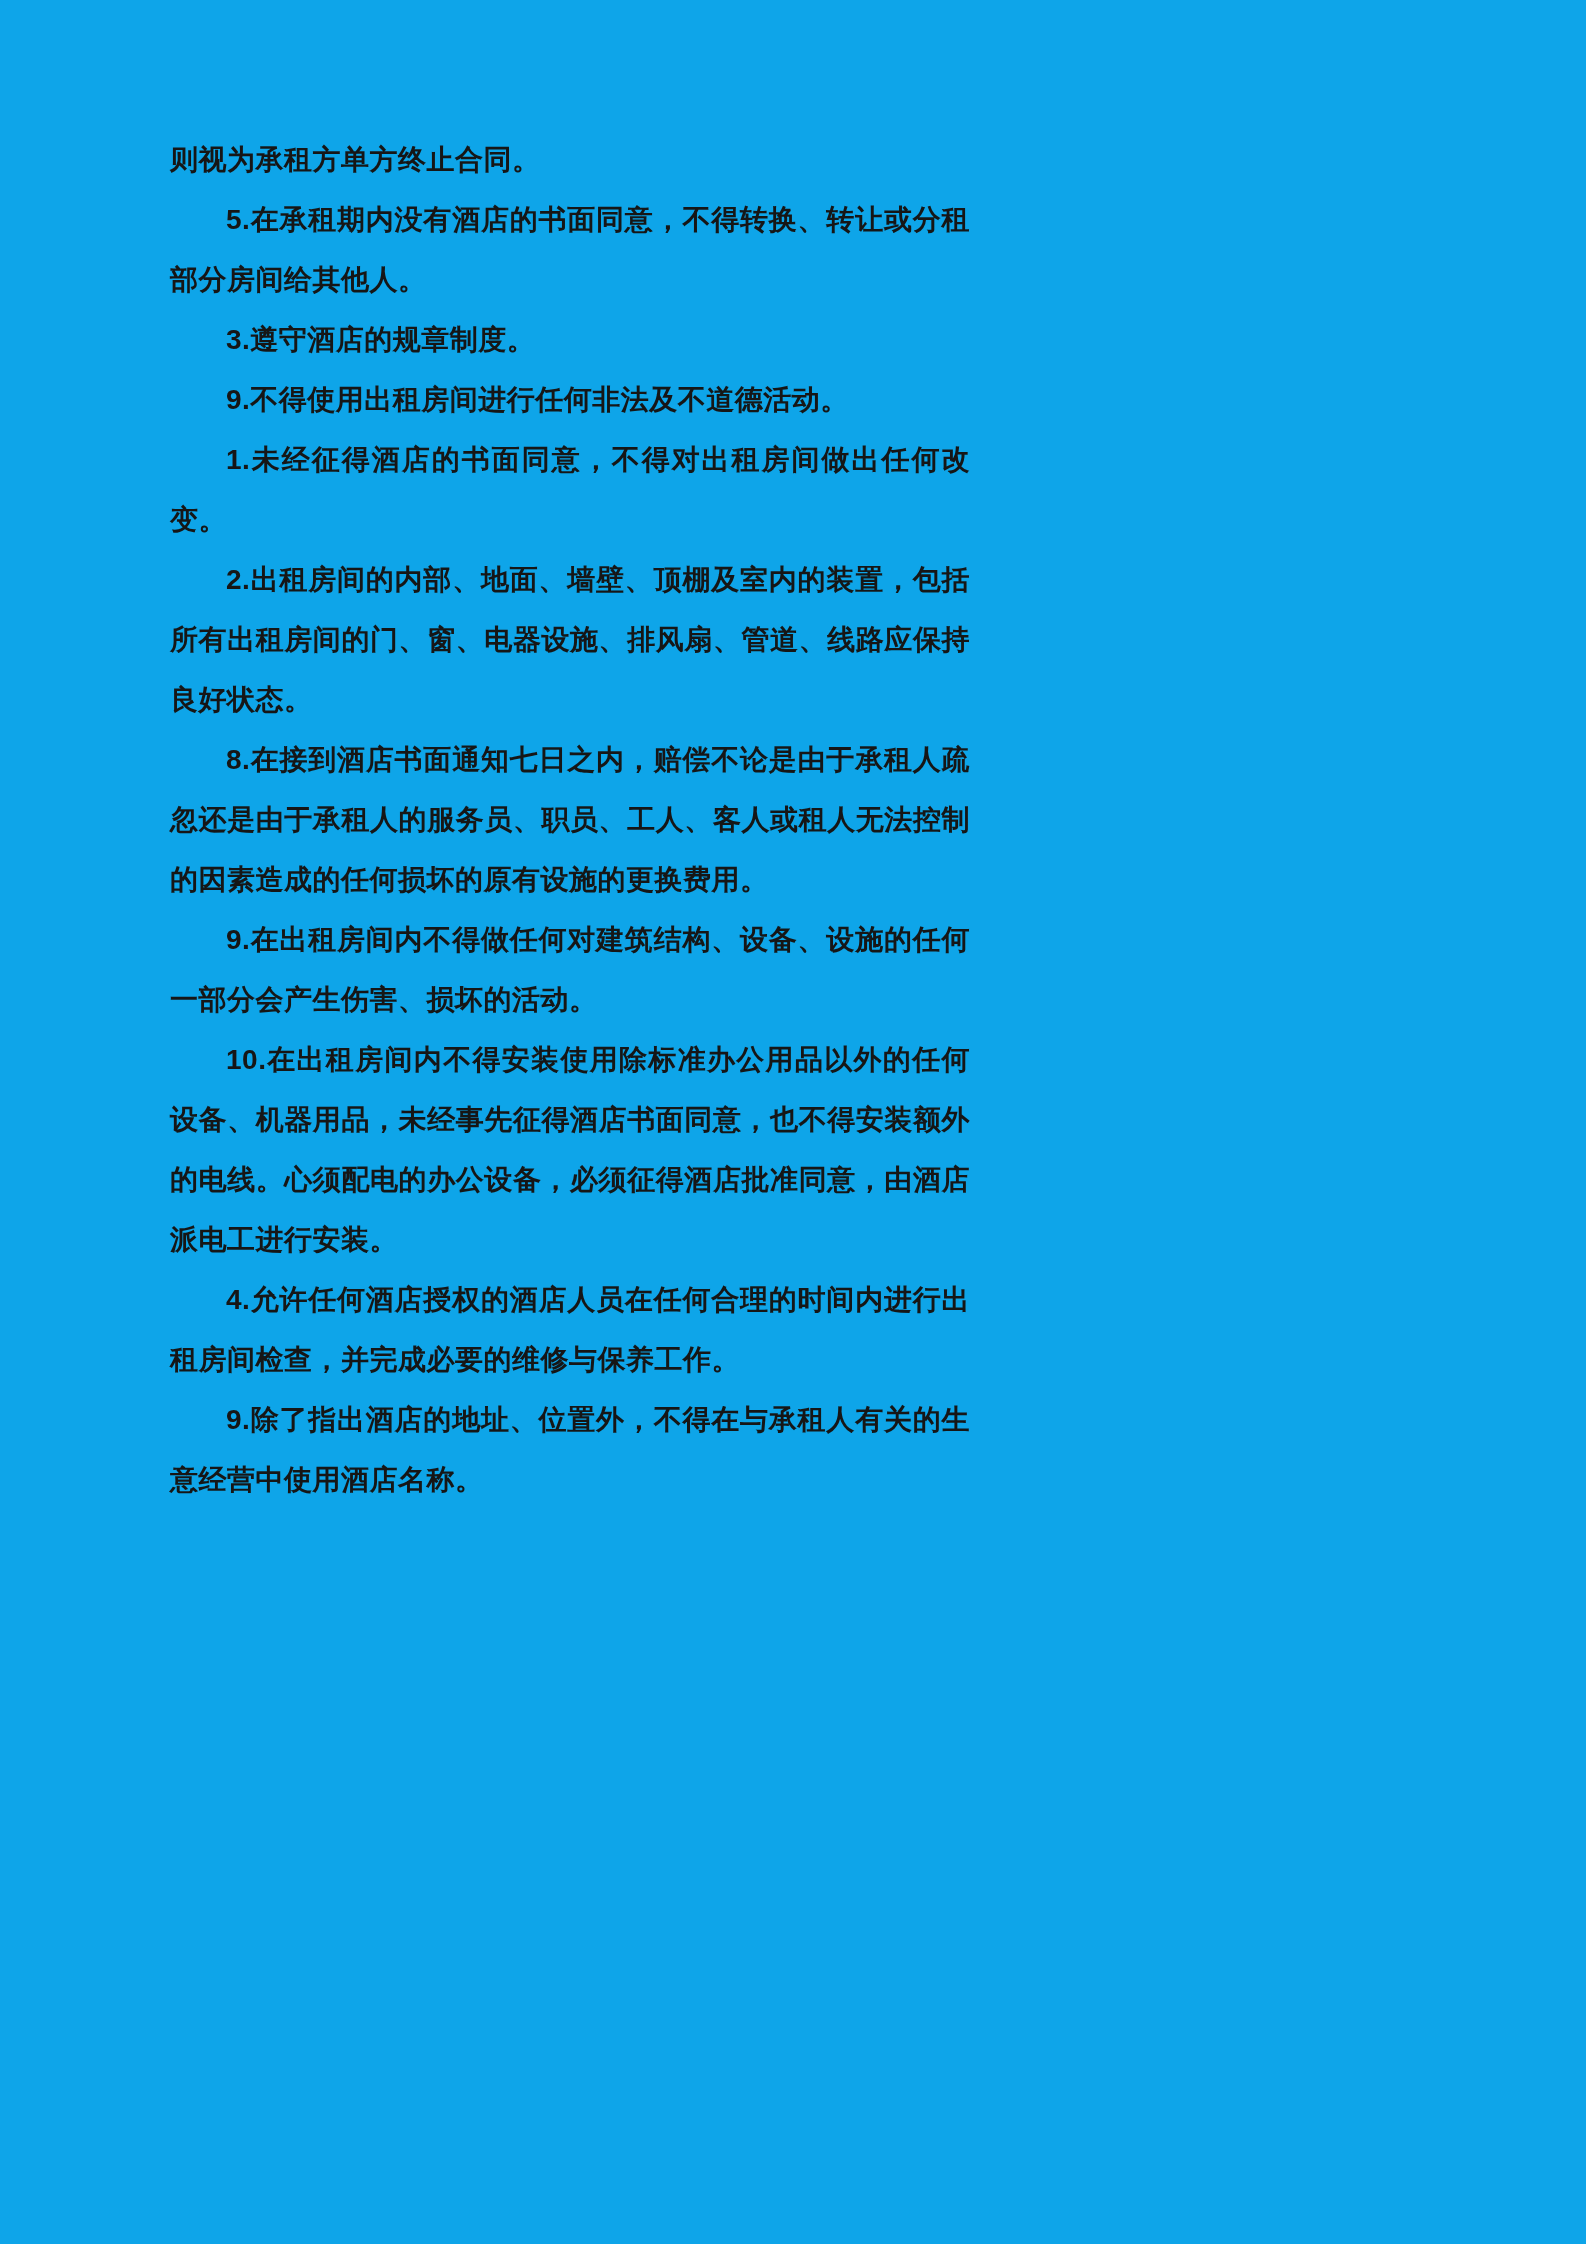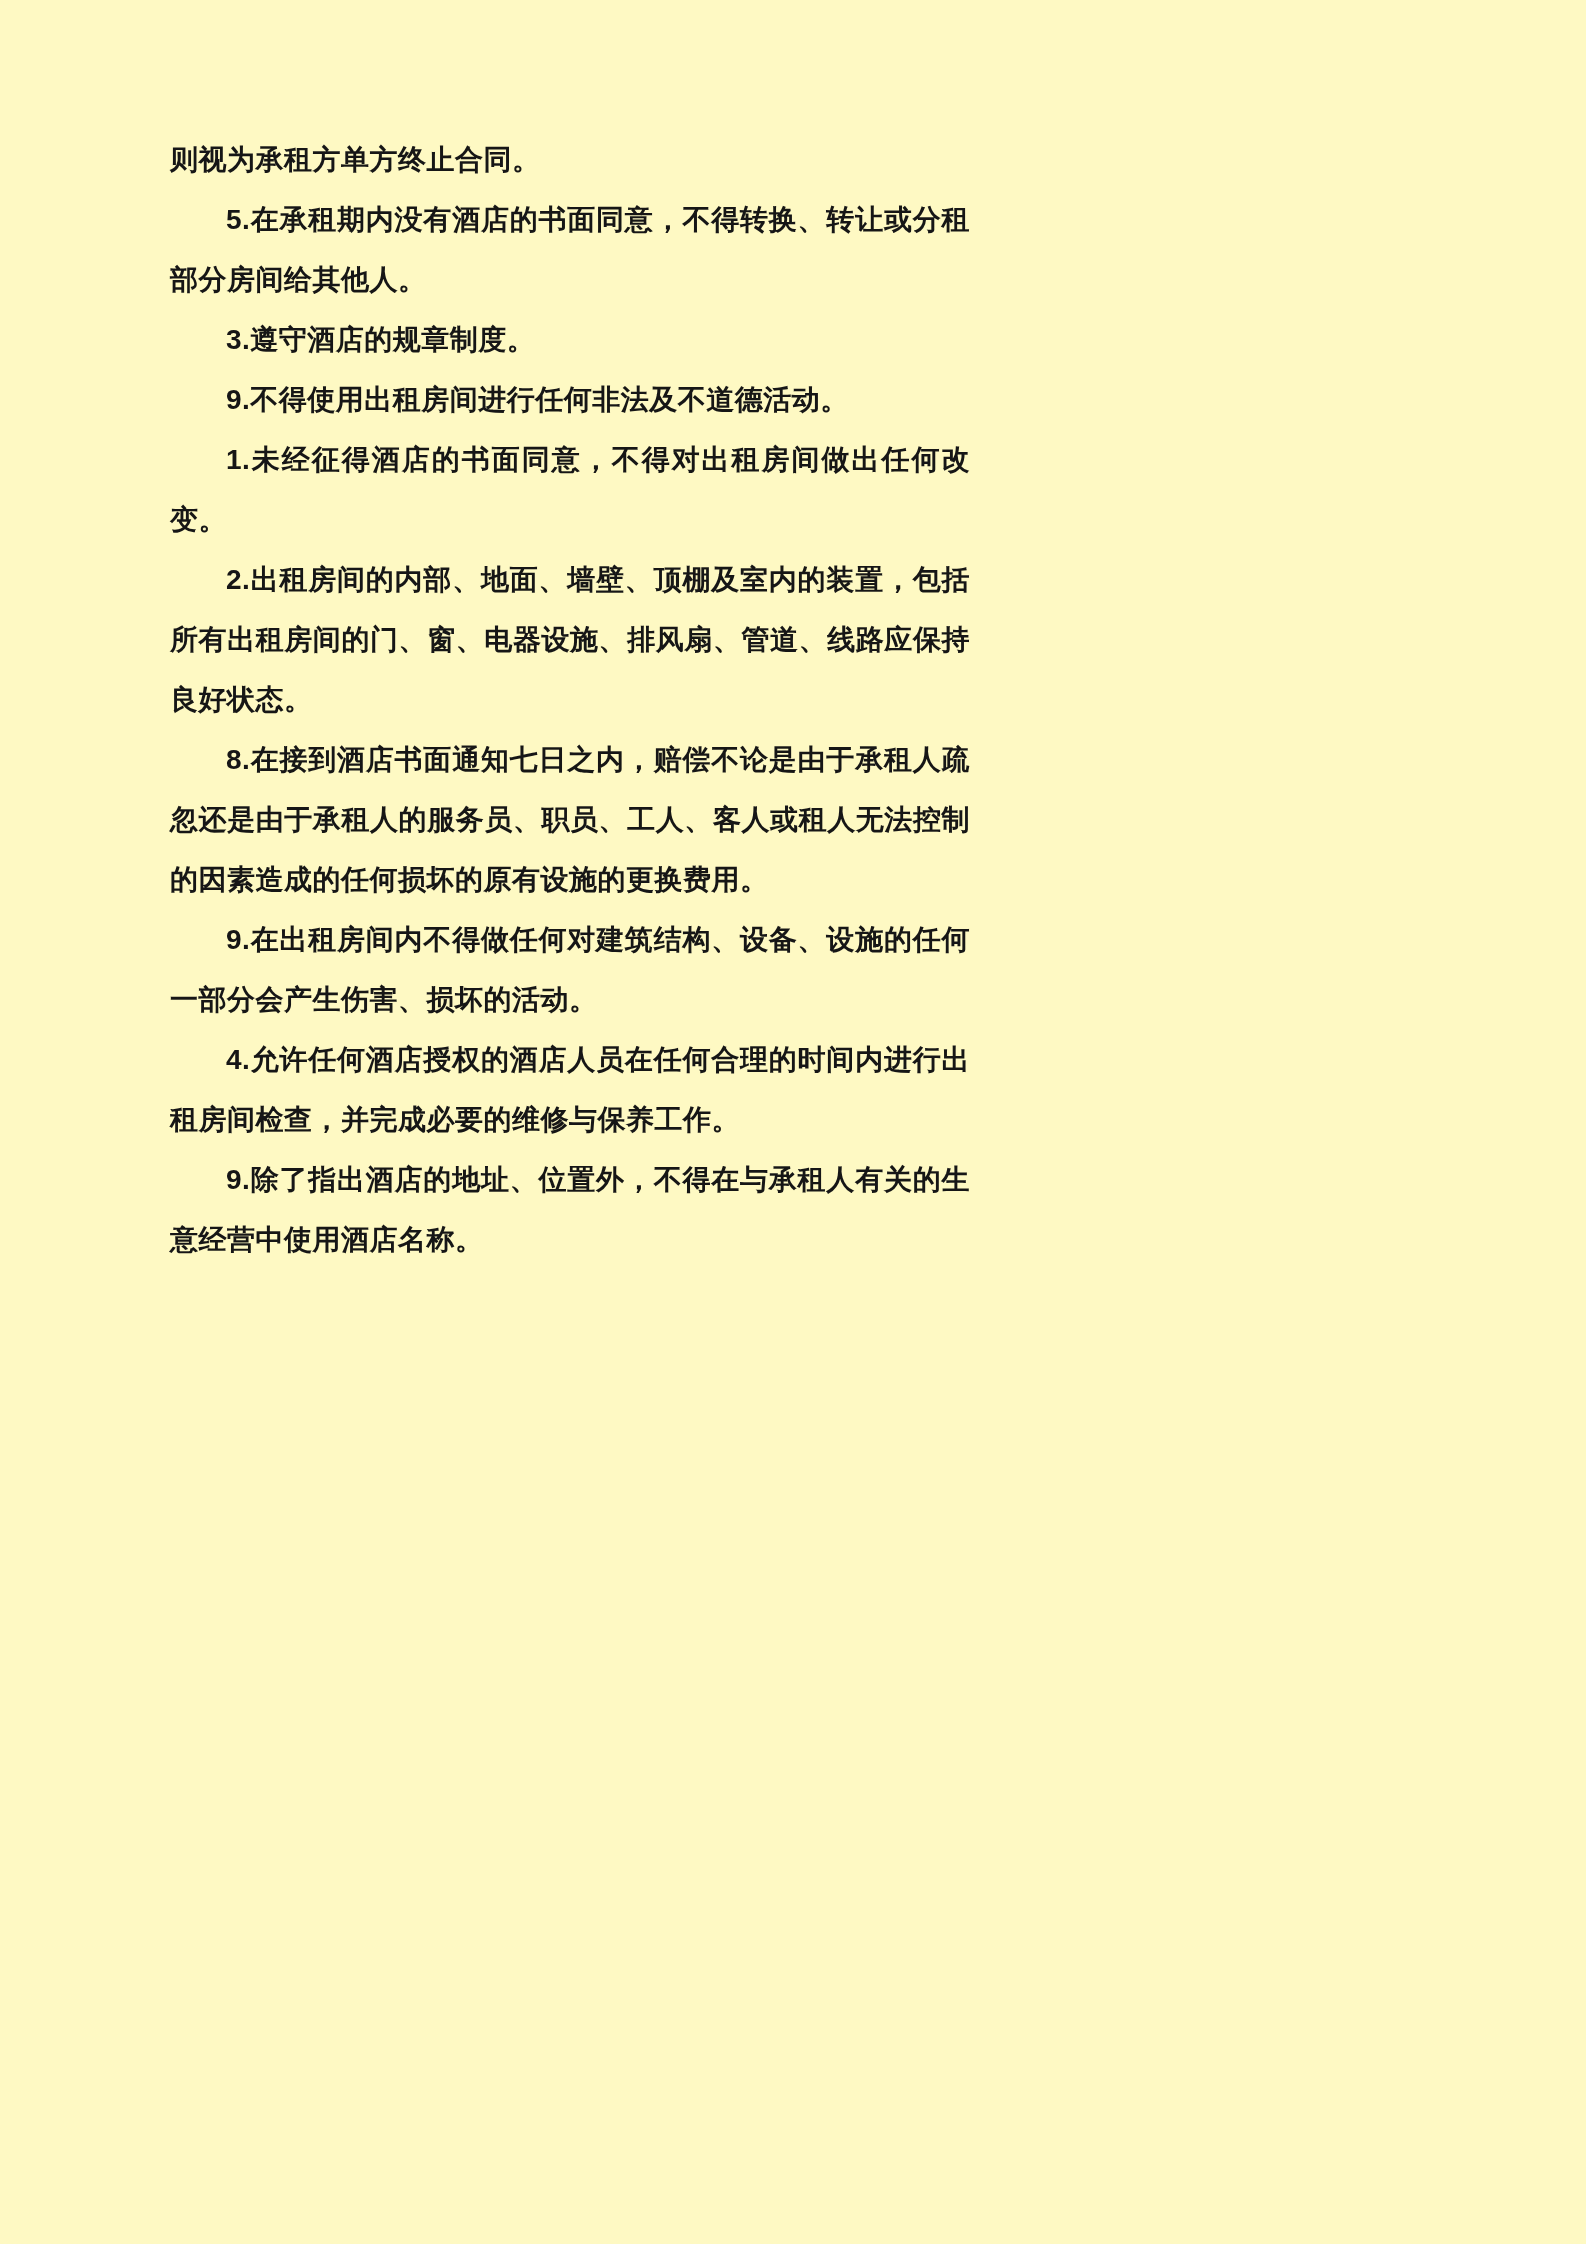--- a/index.html
+++ b/index.html
@@ -9,21 +9,21 @@
   }
   body {
     width: 1586px;
     height: 2244px;
     font-family: "Liberation Sans", sans-serif;
   }
   .page {
     box-sizing: border-box;
     width: 1586px;
     height: 2244px;
-    background: #fef9c3;
+    background: #0ea5e9;
     padding: 130px 0 0 170px;
     overflow: hidden;
   }
   .doc-content {
     width: 800px;
     color: #161616;
     font-size: 28px;
     font-weight: 600;
     line-height: 60px;
     text-align: justify;
@@ -44,16 +44,17 @@
 <div class="page">
   <div class="doc-content">
     <p class="para continuation">则视为承租方单方终止合同。</p>
     <p class="para">5.在承租期内没有酒店的书面同意，不得转换、转让或分租部分房间给其他人。</p>
     <p class="para">3.遵守酒店的规章制度。</p>
     <p class="para">9.不得使用出租房间进行任何非法及不道德活动。</p>
     <p class="para">1.未经征得酒店的书面同意，不得对出租房间做出任何改变。</p>
     <p class="para">2.出租房间的内部、地面、墙壁、顶棚及室内的装置，包括所有出租房间的门、窗、电器设施、排风扇、管道、线路应保持良好状态。</p>
     <p class="para">8.在接到酒店书面通知七日之内，赔偿不论是由于承租人疏忽还是由于承租人的服务员、职员、工人、客人或租人无法控制的因素造成的任何损坏的原有设施的更换费用。</p>
     <p class="para">9.在出租房间内不得做任何对建筑结构、设备、设施的任何一部分会产生伤害、损坏的活动。</p>
+    <p class="para">10.在出租房间内不得安装使用除标准办公用品以外的任何设备、机器用品，未经事先征得酒店书面同意，也不得安装额外的电线。心须配电的办公设备，必须征得酒店批准同意，由酒店派电工进行安装。</p>
     <p class="para">4.允许任何酒店授权的酒店人员在任何合理的时间内进行出租房间检查，并完成必要的维修与保养工作。</p>
     <p class="para">9.除了指出酒店的地址、位置外，不得在与承租人有关的生意经营中使用酒店名称。</p>
   </div>
 </div>
 
 </body></html>

